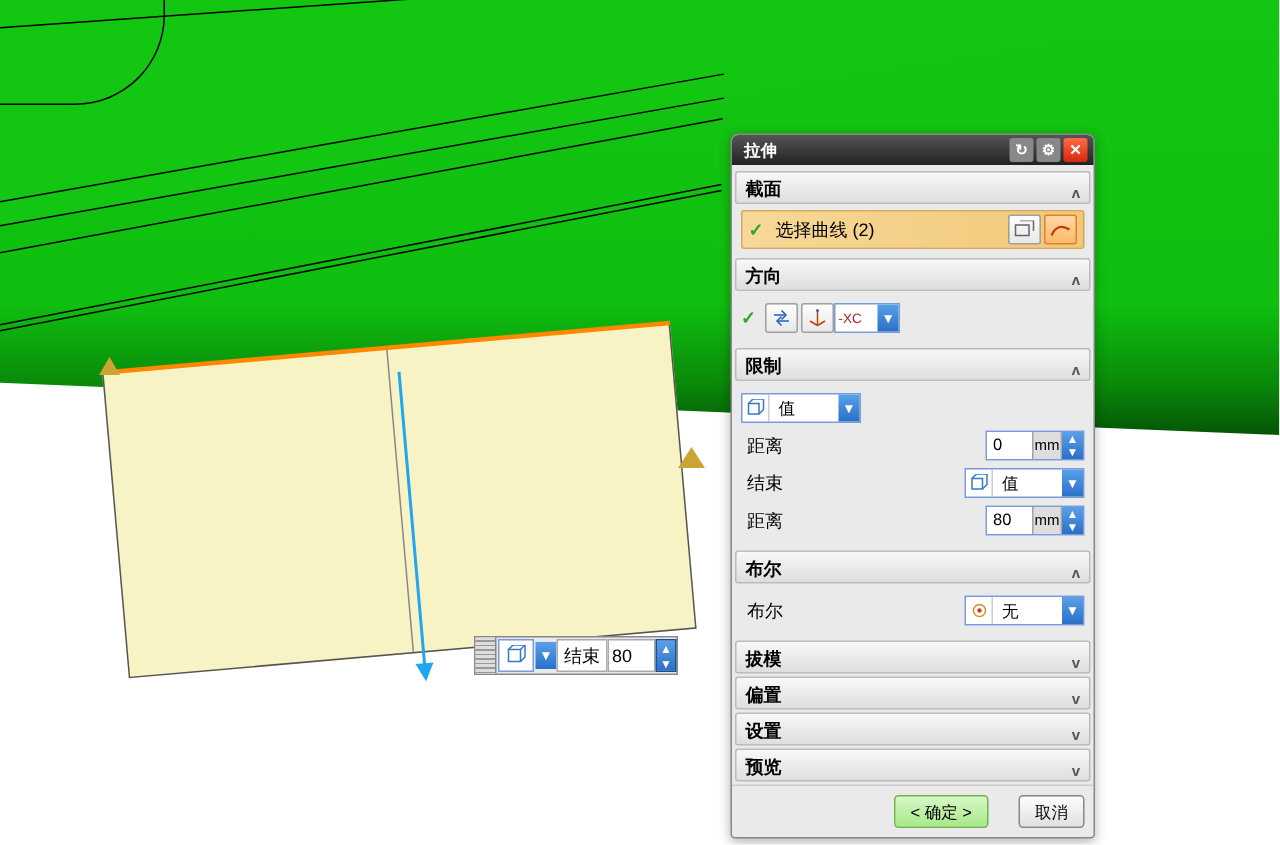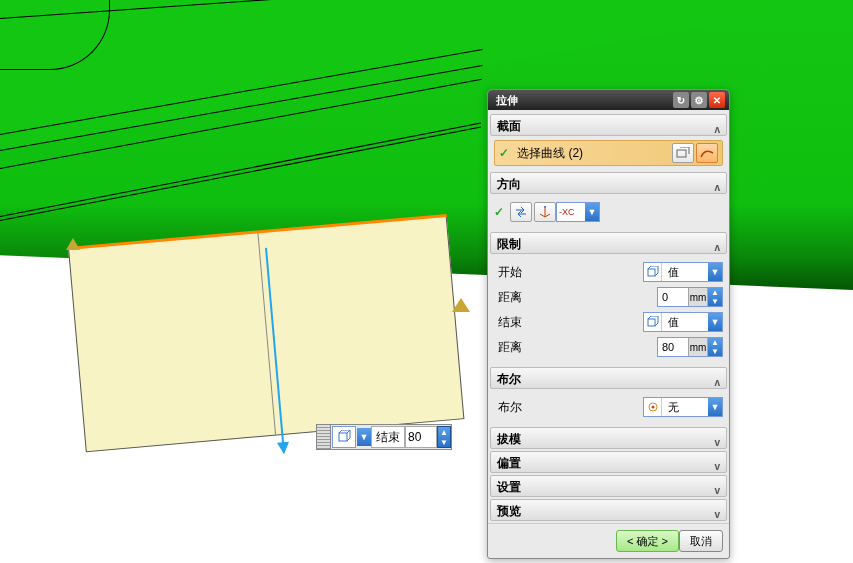--- a/index.html
+++ b/index.html
@@ -52,21 +52,21 @@
 .ico-btn { width: 22px; height: 20px; border: 1px solid #a0a0a0; background: linear-gradient(#fdfdfd,#e8e8e8); border-radius: 2px; display: flex; align-items: center; justify-content: center; margin-left: 2px; font-size: 11px; cursor: pointer; }
 .ico-btn.orange { border-color: #e08030; background: linear-gradient(#ffd8a8, #ffb868); }
 .select-wrap { display: flex; align-items: center; border: 1px solid #7a9adb; background: #fff; height: 20px; }
 .select-ico { width: 18px; height: 18px; display: flex; align-items: center; justify-content: center; border-right: 1px solid #ccc; }
 .select-txt { flex: 1; padding: 0 6px; font-size: 11px; }
 .select-arrow { width: 14px; height: 18px; background: linear-gradient(#5aa0e8, #2a70c8); color: #fff; display: flex; align-items: center; justify-content: center; font-size: 9px; }
 .num-input { border: 1px solid #7a9adb; background: #fff; height: 20px; display: flex; align-items: center; }
 .num-val { width: 30px; padding: 0 4px; font-size: 11px; }
 .num-unit { width: 20px; background: #ddd; height: 100%; display: flex; align-items: center; justify-content: center; font-size: 10px; border-left: 1px solid #a3a3a3; border-right: 1px solid #aaa; }
 .num-spin { width: 14px; height: 18px; background: linear-gradient(#5aa0e8, #2a70c8); color: #fff; display: flex; flex-direction: column; }
-.dlg-footer { display: flex; justify-content: flex-end; padding: 6px; gap: 0; border-top: 1px solid #ccc; }
+.dlg-footer { display: flex; justify-content: flex-end; padding: 6px; gap: 20px; border-top: 1px solid #ccc; }
 .btn { height: 22px; padding: 0 10px; border: 1px solid #888; background: linear-gradient(#fdfdfd,#e0e0e0); border-radius: 3px; font-size: 11px; cursor: pointer; display: flex; align-items: center; }
 .btn.ok { background: linear-gradient(#d8f8c8, #a8e888); border-color: #6ab84a; }
 svg { display: block; }
 </style>
 </head>
 <body>
 
 <div class="viewport">
   <div class="green-edge-top"></div>
   <div class="green-solid"></div>
@@ -170,21 +170,20 @@
         </div>
       </div>
     </div>
 
     <div class="section-hdr">
       <span>限制</span>
       <span class="chev">ʌ</span>
     </div>
     <div class="section-body">
       <div class="row">
-        <span class="row-lbl">开始</span>
         <div class="select-wrap" style="width:80px">
           <div class="select-ico">
               <svg width="12" height="12">
                 <rect x="1" y="3" width="7" height="7" fill="none" stroke="#3878c8"></rect>
                 <path d="M1 3 L4 0 L11 0 L11 7 L8 10" fill="none" stroke="#3878c8"></path>
               </svg>
             </div>
           <span class="select-txt">值</span>
           <div class="select-arrow">
               <span>▼</span>

